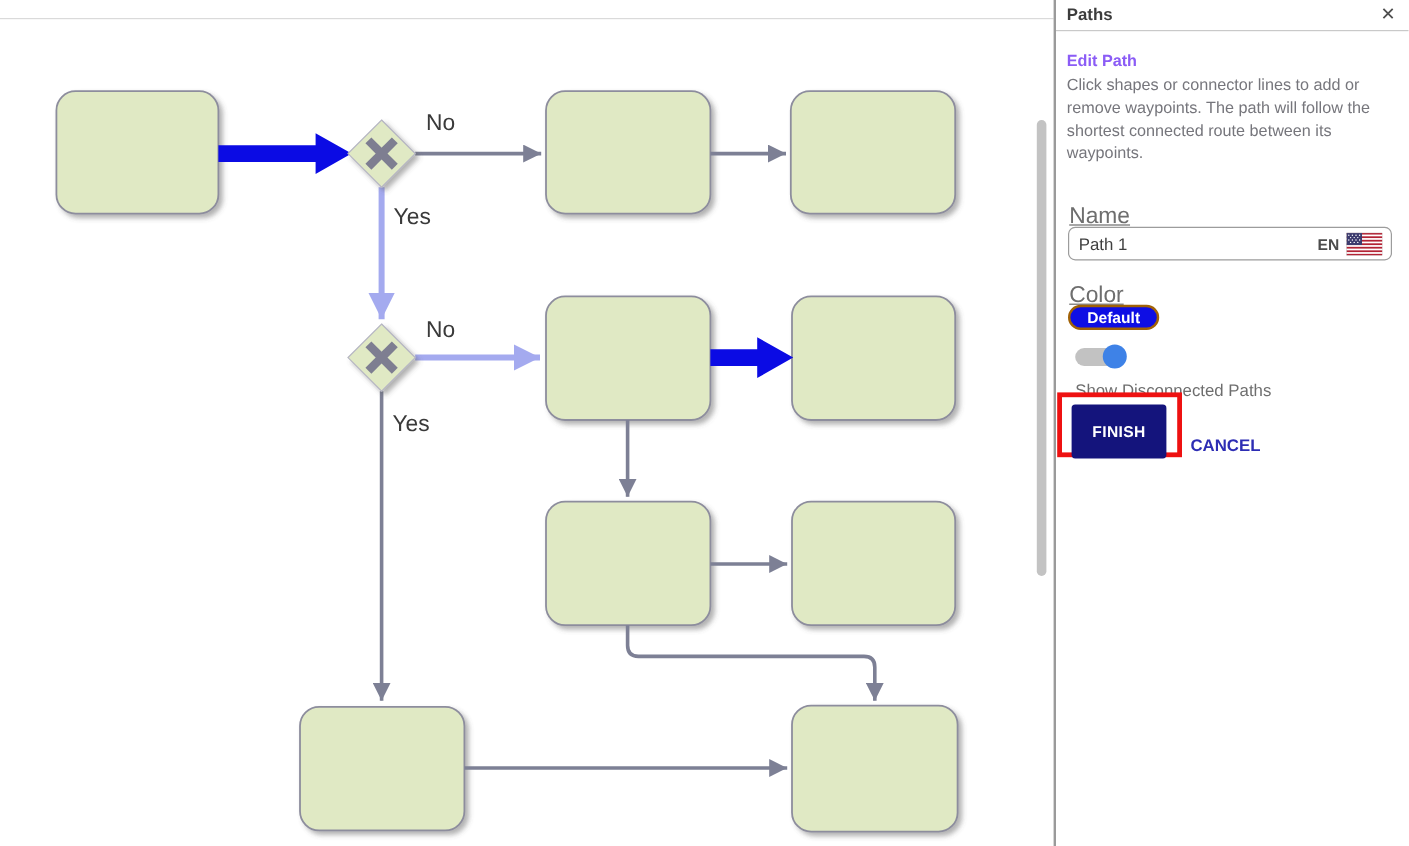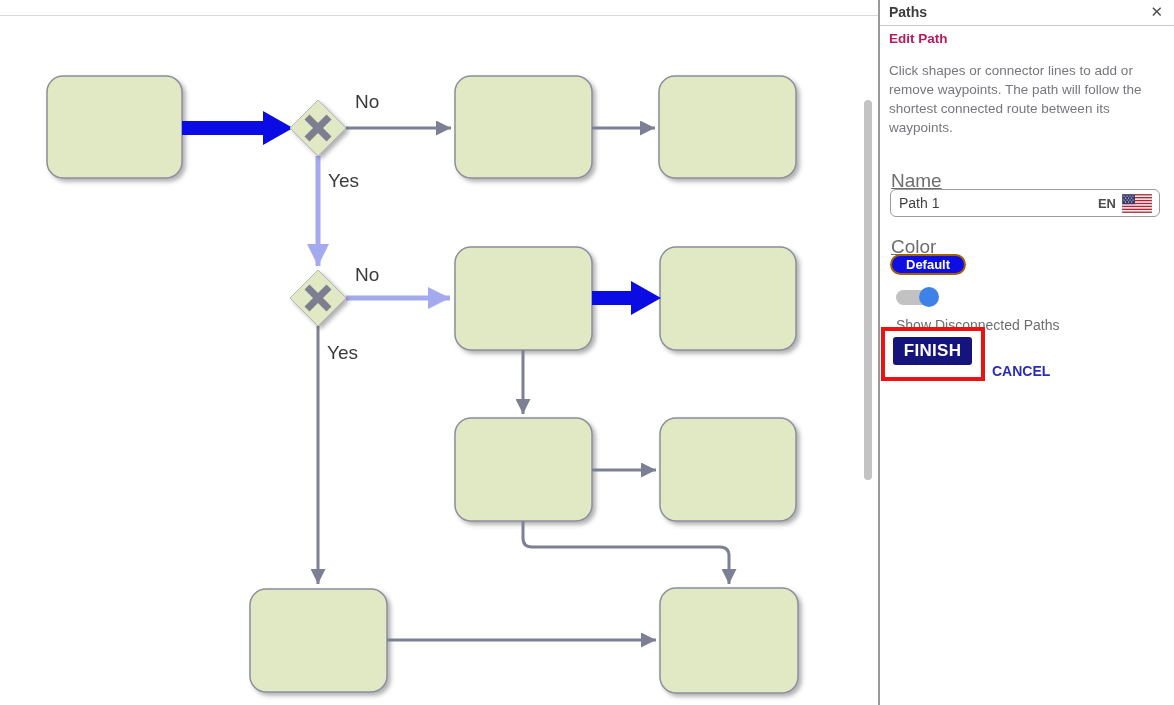--- a/index.html
+++ b/index.html
@@ -12,21 +12,21 @@
   .vscroll-thumb { position:absolute; left:864px; top:100px; width:8px; height:380px;
                    background:#c3c3c3; border-radius:4px; }
 
   
   .panel { position:absolute; left:878px; top:0; width:296px; height:705px; background:#fff;
            border-left:2px solid #9a9a9a; }
   .panel-header { position:absolute; left:0; top:0; width:100%; height:26px;
                   border-bottom:1px solid #c9c9c9;padding-left:47px; }
   .panel-title { position:absolute; left:9px; top:4px; font-size:14px; font-weight:bold; color:#3c3c3c; }
   .close-x { position:absolute; right:11px; top:3px; font-size:15px; color:#4f4f4f; cursor:pointer; }
-  .edit-path { position:absolute; left:9px; top:31px; font-size:13.5px; font-weight:bold; color:#be185d; }
+  .edit-path { position:absolute; left:9px; top:43px; font-size:13.5px; font-weight:bold; color:#8b5cf6; }
   .desc { position:absolute; left:9px; top:61px; width:272px; font-size:13.5px; line-height:19px;
           color:#76767c; }
   .lbl { position:absolute; font-size:19px; color:#6e6e6e;text-decoration:underline; }
   .name-lbl { left:11px; top:170px; }
   .name-wrap { position:absolute; left:10px; top:189px; width:270px; height:28px;
                border:1px solid #9c9c9c; border-radius:6px; display:flex; align-items:center;
                padding:0 7px 0 0; background:#fff; }
   .name-input { flex:1; border:none; outline:none; font-size:14px; color:#3f3f3f;
                 padding-left:8px; min-width:0; background:transparent;
                 font-family:"Liberation Sans", sans-serif; }
@@ -38,23 +38,23 @@
           font-family:"Liberation Sans", sans-serif; }
   .toggle-row { position:absolute; left:16px; top:288px; display:flex; align-items:flex-start; gap:12px;flex-direction:column; }
   .toggle { position:relative; width:42px; height:15px; background:#c2c2c2; border-radius:8px;
             margin-top:2px; cursor:pointer; }
   .toggle .knob { position:absolute; left:-1px; top:-3px; width:20px; height:20px;
                   border-radius:50%; background:#3e82e7; }
   .toggle.on .knob { left:auto; right:-1px; }
   .toggle-lbl { font-size:14px; color:#6e6e6e; }
   .red-annotation { position:absolute; left:1px; top:327px; width:104px; height:54px;
                     border:4px solid #ee1111; pointer-events:none; }
-  .finish-btn { position:absolute; left:13px; top:337px; width:79px; height:28px;
+  .finish-btn { position:absolute; left:13px; top:337px; width:79px; height:45px;
                 background:#14147c; color:#fff; border:none; border-radius:3px;
-                font-size:17px; font-weight:bold; letter-spacing:.3px; cursor:pointer;
+                font-size:13px; font-weight:bold; letter-spacing:.3px; cursor:pointer;
                 font-family:"Liberation Sans", sans-serif; }
   .cancel-link { position:absolute; left:112px; top:347px; font-size:14px; font-weight:600;
                  color:#2d2db4; cursor:pointer; text-decoration:none;margin-top:16px; }
 
   
   .box { fill:#e0e9c4; stroke:#8d8d9d; stroke-width:1.5; filter:url(#ds); }
   .diamond { fill:#e0e9c4; stroke:#b5b5c2; stroke-width:1; filter:url(#ds); }
   .xmark { stroke:#7e7e91; stroke-width:7; }
   .cgray { stroke:#7d8095; stroke-width:3; fill:none; }
   .cperi { stroke:#a4aaef; stroke-width:5; fill:none; }

